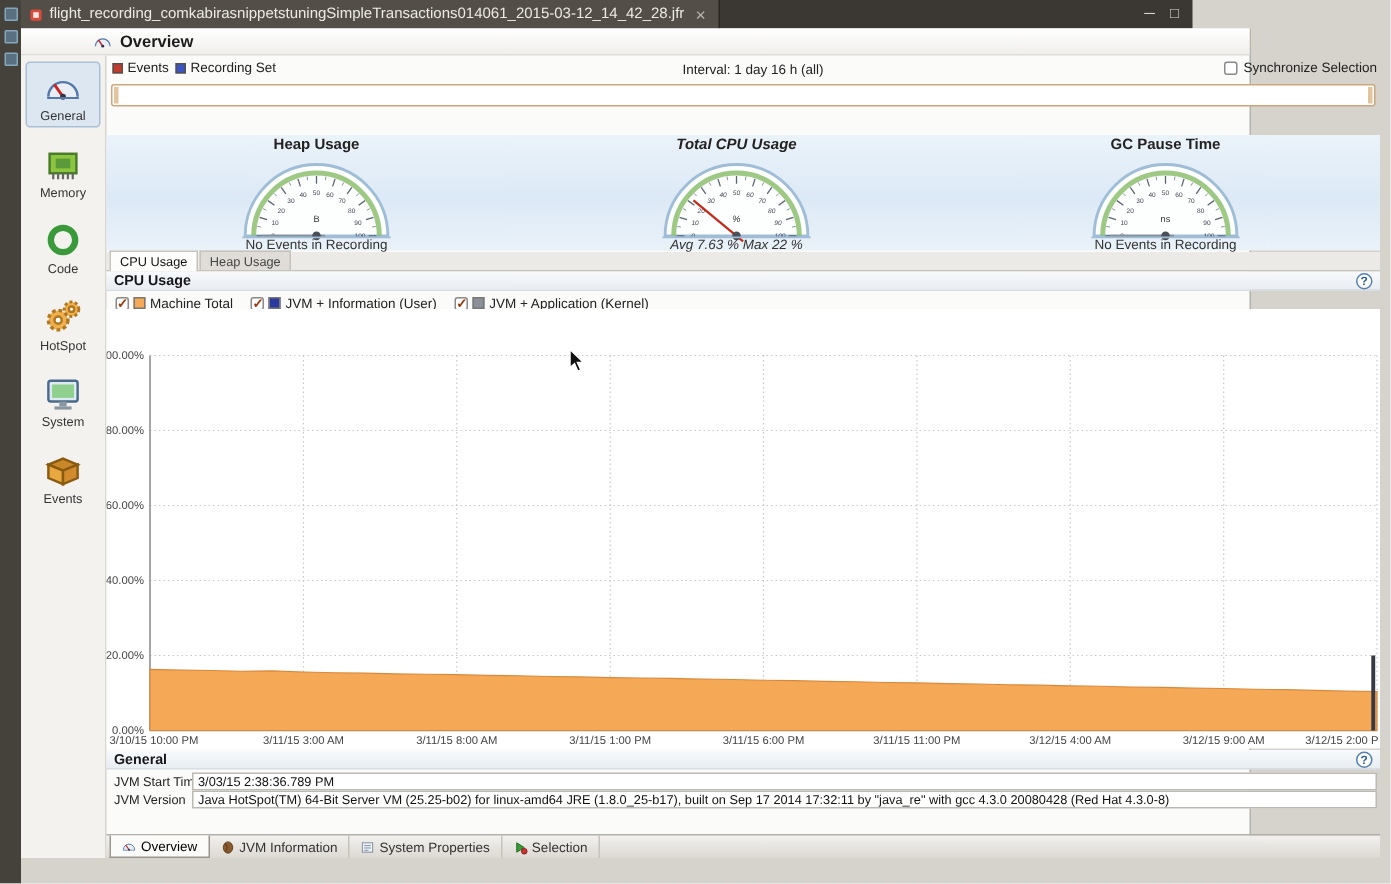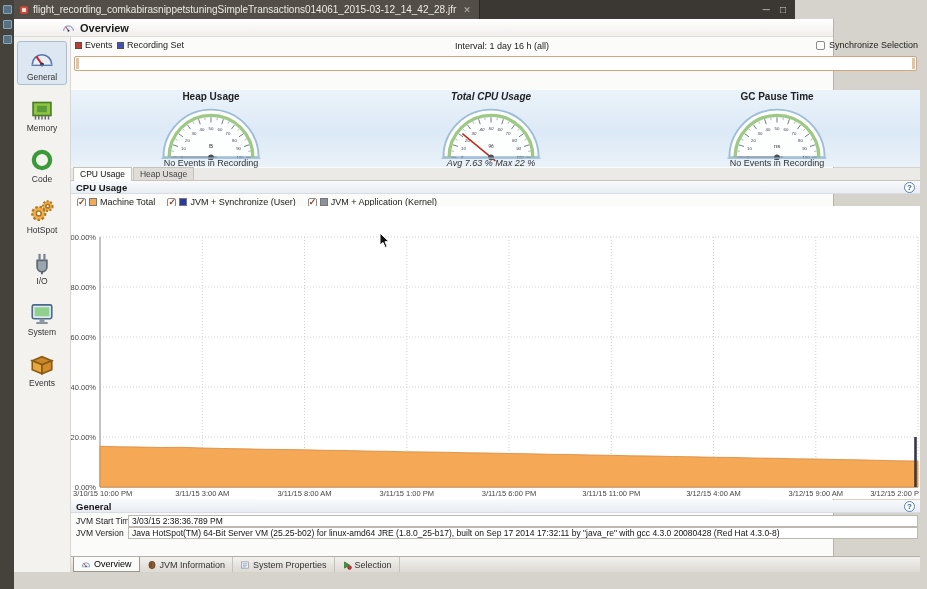--- a/index.html
+++ b/index.html
@@ -158,31 +158,20 @@
       <div class="sb-item">
         <span class="sb-ic">
           <svg viewBox="0 0 16 16">
             <circle cx="6" cy="9.5" r="4" fill="#f0b050" stroke="#b07820" stroke-width="1.4" stroke-dasharray="1.5 1.2"></circle>
             <circle cx="6" cy="9.5" r="1.5" fill="#fff" stroke="#b07820"></circle>
             <circle cx="11.5" cy="5" r="3" fill="#f0b050" stroke="#b07820" stroke-width="1.2" stroke-dasharray="1.2 1"></circle>
             <circle cx="11.5" cy="5" r="1.1" fill="#fff" stroke="#b07820"></circle>
           </svg>
         </span>
         <span class="sb-lb">HotSpot</span>
-      </div>
-      <div class="sb-item">
-        <span class="sb-ic">
-          <svg viewBox="0 0 16 16">
-            <path d="M5 7 h6 v4 a3 3 0 0 1 -6 0 z" fill="#9aa6b0" stroke="#5a6670"></path>
-            <line x1="6.5" y1="7" x2="6.5" y2="3" stroke="#7a8690" stroke-width="1.4"></line>
-            <line x1="9.5" y1="7" x2="9.5" y2="3" stroke="#7a8690" stroke-width="1.4"></line>
-            <line x1="8" y1="14" x2="8" y2="15.5" stroke="#5a6670" stroke-width="1.2"></line>
-          </svg>
-        </span>
-        <span class="sb-lb">I/O</span>
       </div>
       <div class="sb-item">
         <span class="sb-ic">
           <svg viewBox="0 0 16 16">
             <rect x="2" y="3" width="12" height="8.5" rx="1" fill="#dfe9f2" stroke="#4a6a8a"></rect>
             <rect x="3.5" y="4.5" width="9" height="5.5" fill="#8fd08f"></rect>
             <rect x="6.5" y="11.5" width="3" height="2" fill="#8a96a0"></rect>
             <rect x="4.5" y="13.5" width="7" height="1.3" fill="#8a96a0"></rect>
           </svg>
         </span>
@@ -370,21 +359,21 @@
 
     <div class="legend" id="legend">
         <div class="leg-item">
           <span class="cb ck"></span>
           <span class="swatch" style="background:#F5A855"></span>
           <span>Machine Total</span>
         </div>
         <div class="leg-item">
           <span class="cb ck"></span>
           <span class="swatch" style="background:#2B3A9E"></span>
-          <span>JVM + Synchronize (User)</span>
+          <span>JVM + Information (User)</span>
         </div>
         <div class="leg-item">
           <span class="cb ck"></span>
           <span class="swatch" style="background:#8C9199"></span>
           <span>JVM + Application (Kernel)</span>
         </div>
       </div>
 
     <div class="chart">
       <svg id="chart-svg" width="849" height="293">

